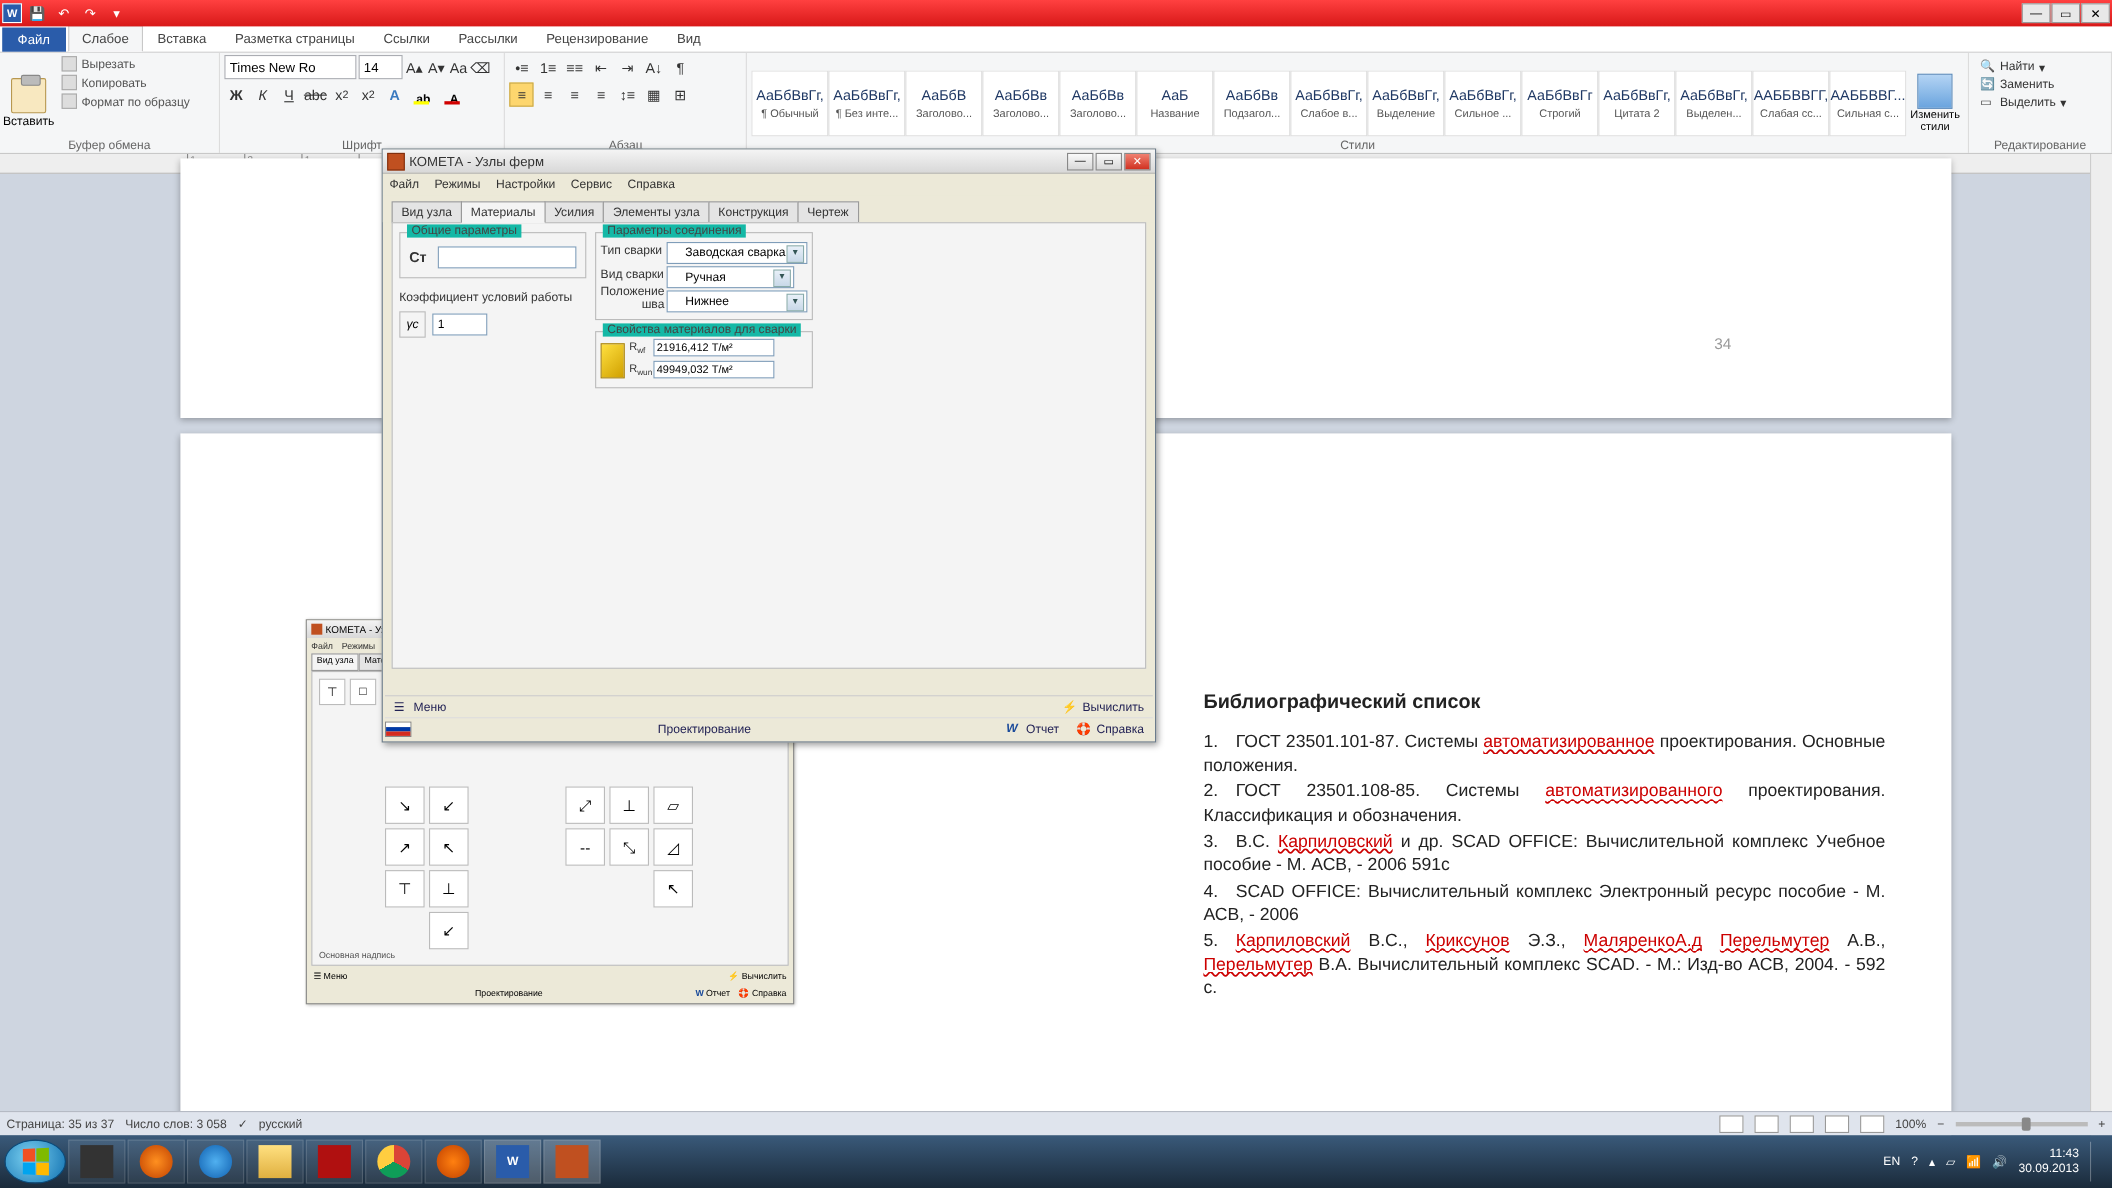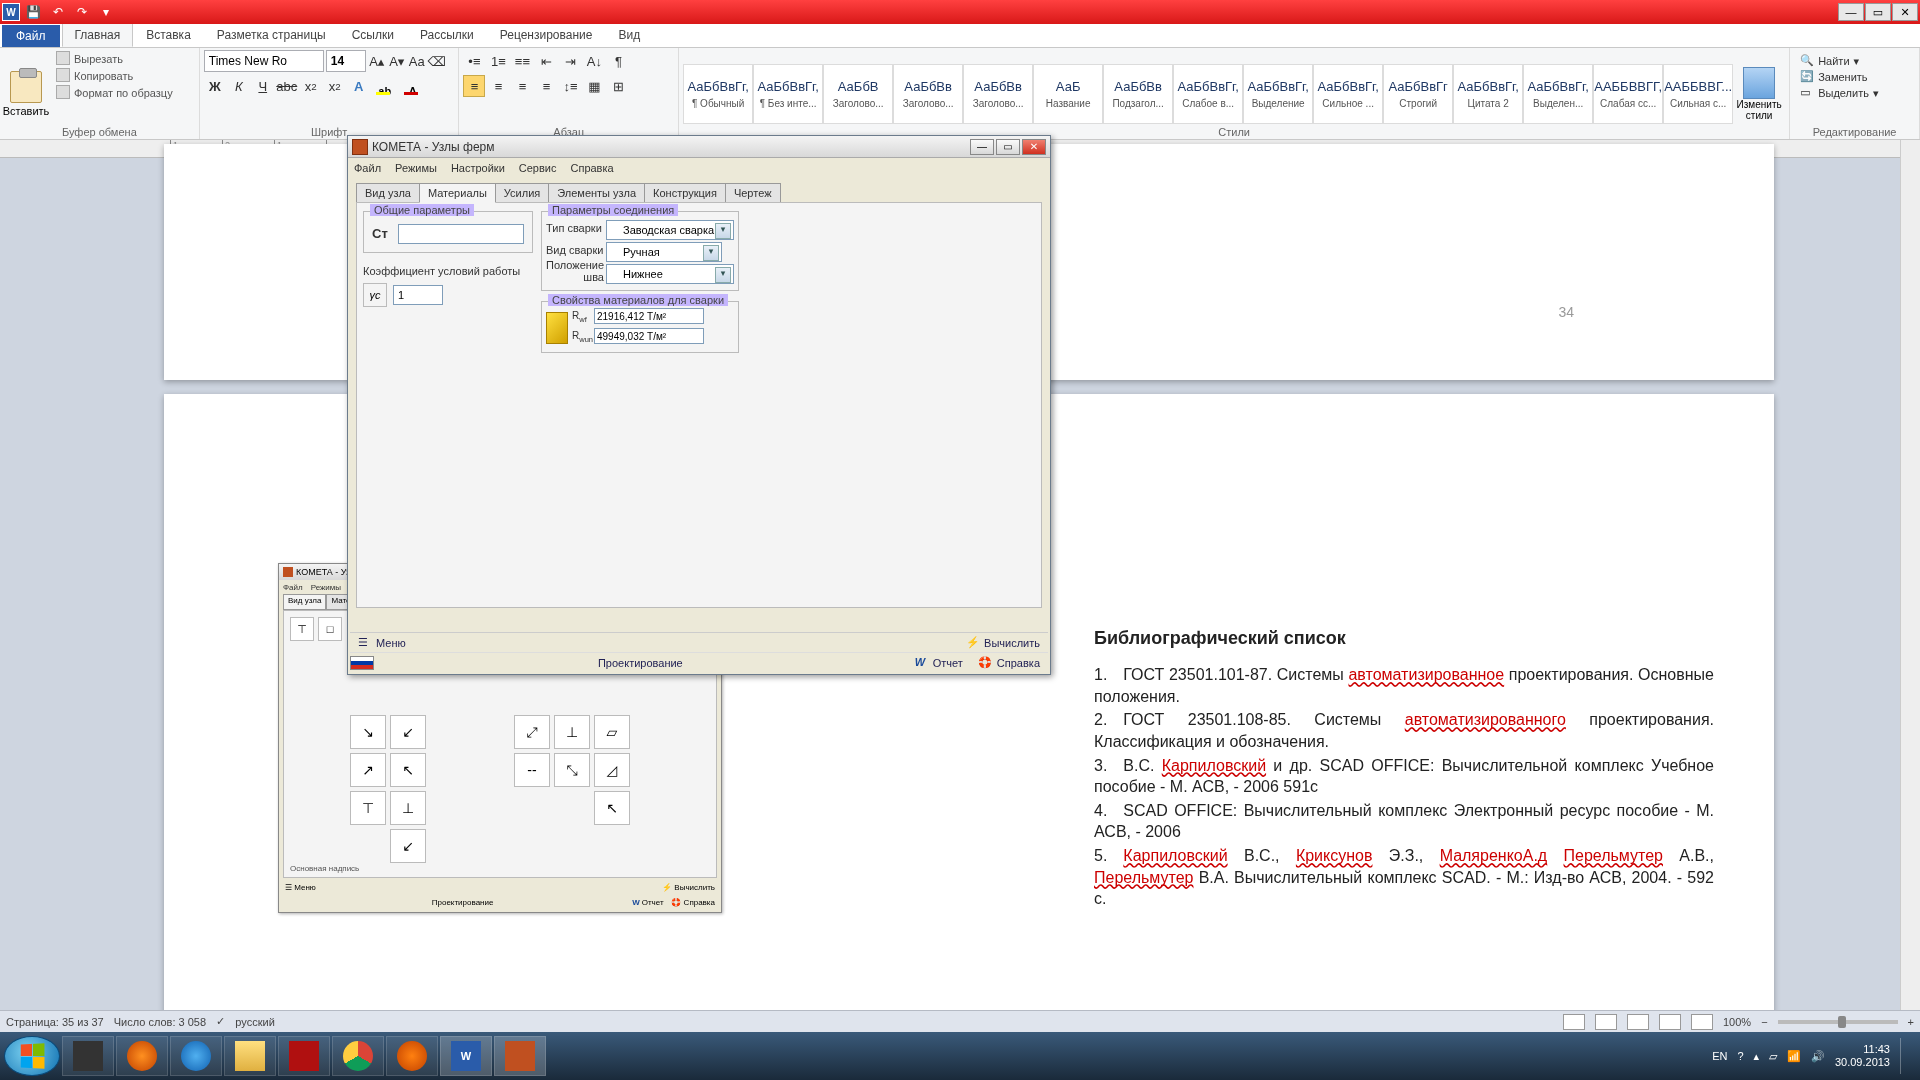--- a/index.html
+++ b/index.html
@@ -29,21 +29,21 @@
 .clip-paste .ico { width: 32px; height: 32px; background: #f8e8c0; border: 1px solid #b89850; border-radius: 2px; position: relative; }
 .clip-paste .ico::before { content: ""; position: absolute; top: -4px; left: 8px; width: 16px; height: 8px; background: #bbb; border: 1px solid #888; border-radius: 2px; }
 .clip-side { display: flex; flex-direction: column; gap: 1px; padding-left: 4px; }
 .clip-side div { display: flex; align-items: flex-end; gap: 4px; font-size: 11px; color: #555; padding: 1px 4px; }
 .clip-side .ci { width: 14px; height: 14px; background: #ddd; border: 1px solid #aaa; }
 
 
 .font-body { flex-direction: column; gap: 3px; }
 .font-row { display: flex; align-items: center; gap: 2px; }
 .font-name { width: 120px; height: 22px; border: 1px solid #abadb3; background: #fff; padding: 0 4px; font-size: 12px; display: flex; align-items: center; }
-.font-size { width: 40px; height: 22px; border: 1px solid #abadb3; background: #fff; padding: 0 4px; font-size: 12px; display: flex; align-items: center; font-weight: bold; }
+.font-size { width: 40px; height: 22px; border: 1px solid #abadb3; background: #fff; padding: 0 4px; font-size: 12px; display: flex; align-items: center; }
 .rbtn { width: 22px; height: 22px; display: flex; align-items: center; justify-content: center; font-size: 13px; color: #333; }
 .rbtn.small { width: 18px; }
 .rbtn.pressed { background: #fdd66e; border: 1px solid #c8a84a; }
 .colorbtn { width: 26px; height: 22px; display: flex; align-items: flex-end; justify-content: center; position: relative; }
 .colorbtn .bar { position: absolute; bottom: 2px; left: 4px; right: 8px; height: 3px; }
 
 
 .para-body { flex-direction: column; gap: 3px; }
 
 
@@ -102,21 +102,21 @@
 .kometa .titlebar .t { font-size: 12px; color: #333; }
 .kometa .titlebar .btns { margin-left: auto; display: flex; gap: 2px; }
 .kometa .titlebar .btns span { width: 24px; height: 16px; background: linear-gradient(#fafafa,#d8d8d8); border: 1px solid #888; display: flex; align-items: center; justify-content: center; font-size: 10px; }
 .kometa .titlebar .btns .close { background: linear-gradient(#f08070,#d03020); color: #fff; }
 .kometa .menubar { height: 20px; display: flex; align-items: center; padding: 0 6px; gap: 14px; font-size: 11px; color: #333; background: #ece9d8; }
 .kometa .tabbar { height: 24px; display: flex; align-items: flex-end; padding-left: 8px; background: #ece9d8; }
 .kometa .tabbar .ktab { padding: 3px 8px; font-size: 11px; border: 1px solid #999; background: #e4e4e4; margin-right: -1px; position: relative; top: 1px; color: #333; }
 .kometa .tabbar .ktab.active { background: #f4f4f4; border-bottom-color: #f4f4f4; z-index: 2; }
 .kometa .panel { position: absolute; top: 66px; left: 8px; right: 8px; bottom: 66px; background: #f4f4f4; border: 1px solid #bbb; }
 .kometa .groupbox { position: absolute; border: 1px solid #bbb; }
-.kometa .groupbox .gtitle { position: absolute; top: -8px; left: 6px; background: #c4b5fd; padding: 0 4px; font-size: 11px; color: #444; }
+.kometa .groupbox .gtitle { position: absolute; top: -8px; left: 6px; background: #14b8a6; padding: 0 4px; font-size: 11px; color: #444; }
 .kometa .lbl { font-size: 11px; color: #333; }
 .kometa .field { height: 20px; border: 1px solid #7f9db9; background: #fff; font-size: 11px; padding: 0 4px; display: flex; align-items: center; }
 .kometa .combo { height: 20px; border: 1px solid #7f9db9; background: #fff; font-size: 11px; display: flex; align-items: center; padding: 0 16px; position: relative; }
 .kometa .combo::after { content: "▾"; position: absolute; right: 2px; top: 2px; width: 14px; height: 14px; background: linear-gradient(#e8f0f8,#c8d8e8); border: 1px solid #8aa; font-size: 9px; text-align: center; color: #355; }
 
 .kometa .bottombar { position: absolute; left: 2px; right: 2px; bottom: 2px; height: 40px; border-top: 1px solid #ccc; }
 .kometa .bottombar .row { height: 20px; display: flex; align-items: center; }
 .kometa .bbtn { display: flex; align-items: center; gap: 4px; padding: 0 8px; font-size: 11px; color: #225; }
 .kometa .bbtn .bi { width: 14px; height: 14px; }
 .kometa .flag { width: 24px; height: 14px; display: flex; flex-direction: column; border: 1px solid #888; }
@@ -155,21 +155,21 @@
   </div>
   <div class="wbtns">
     <span>—</span>
     <span>▭</span>
     <span>✕</span>
   </div>
 </div>
 
 <div class="ribbon-tabs">
   <div class="file-tab">Файл</div>
-  <div class="tab active">Главная</div>
+  <div class="tab active">Слабое</div>
   <div class="tab">Вставка</div>
   <div class="tab">Разметка страницы</div>
   <div class="tab">Ссылки</div>
   <div class="tab">Рассылки</div>
   <div class="tab">Рецензирование</div>
   <div class="tab">Вид</div>
 </div>
 
 <div class="ribbon">
   <div class="rgroup" style="width:200px;">

